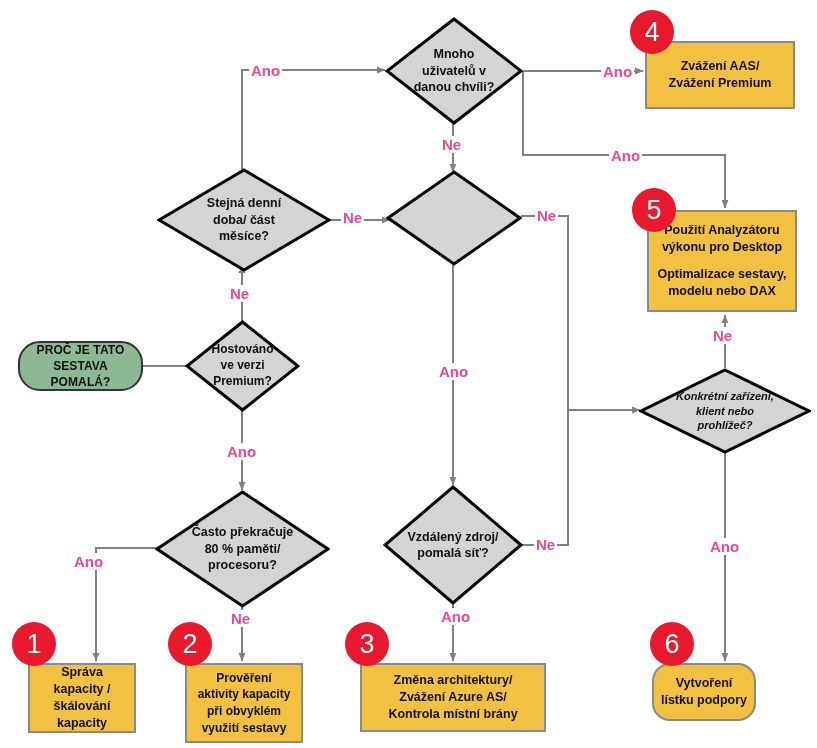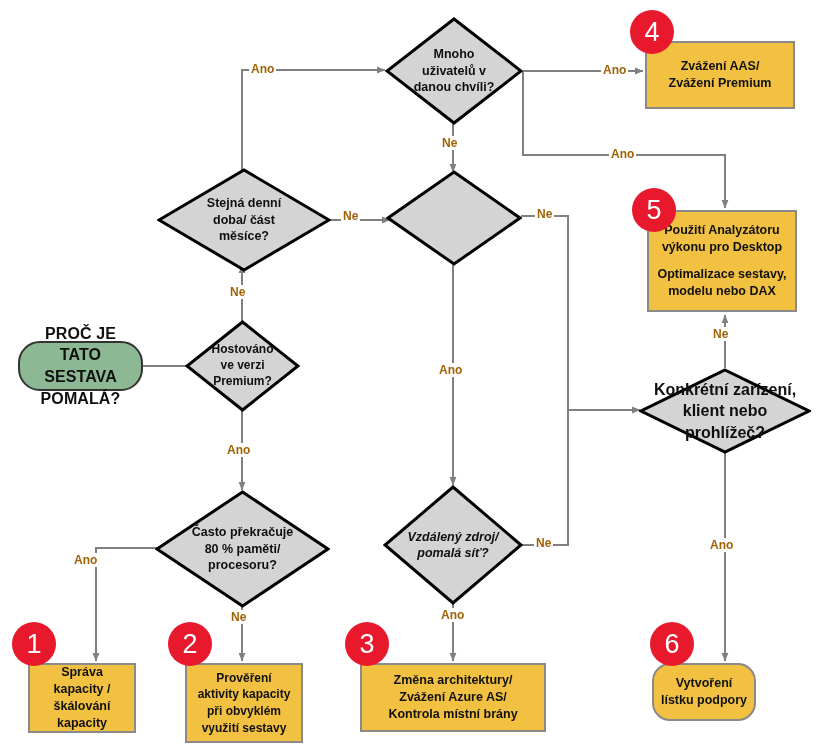--- a/index.html
+++ b/index.html
@@ -13,29 +13,29 @@
   .diamond{}
   .diamond .dshape{position:absolute;left:0;top:0;width:100%;height:100%;}
   .diamond .dlabel{position:relative;z-index:2;font-weight:bold;font-size:12.5px;color:#0f0f0f;line-height:1.32;padding:0 6px;}
 
   
   .action{background:#f2c141;border:2px solid #8a8a8a;z-index:3;}
   .action .alabel{font-weight:bold;font-size:12.5px;color:#111;line-height:1.38;padding:0 6px;text-align:center;}
 
   
   .start{background:#8cb994;border:2px solid #333;border-radius:22px;z-index:3;}
-  .start .slabel{font-weight:bold;font-size:16px;color:#101010;line-height:1.35;padding:0 20px;letter-spacing:.1px;border-radius:10px;}
+  .start .slabel{font-weight:bold;font-size:12px;color:#101010;line-height:1.35;padding:0 4px;letter-spacing:.1px;border-radius:10px;}
 
   
   .badge{position:absolute;border-radius:50%;background:#e8192c;color:#fff;
          display:flex;align-items:center;justify-content:center;
          font-size:27px;font-weight:400;z-index:6;font-family:"Liberation Sans",sans-serif;}
 
   
-  .elabel{position:absolute;font-weight:bold;font-size:12px;color:#a16207;
+  .elabel{position:absolute;font-weight:bold;font-size:15px;color:#ec4899;
           background:#fff;padding:0 2px;z-index:4;white-space:nowrap;}
 </style>
 </head>
 <body>
 
 <div id="canvas">
 
   <svg id="wires" viewBox="0 0 817 748">
     <defs>
       <marker id="arrow" markerWidth="9" markerHeight="9" refX="8" refY="4.0" orient="auto" markerUnits="userSpaceOnUse">
@@ -122,35 +122,35 @@
     <svg class="dshape" viewBox="0 0 175 118" preserveAspectRatio="none">
       <polygon points="87.5,2 173,59 87.5,116 2,59" fill="#d4d4d4" stroke="#000000" stroke-width="3"></polygon>
     </svg>
     <div class="dlabel">
       <div>Často překračuje</div>
       <div>80 % paměti/</div>
       <div>procesoru?</div>
     </div>
   </div>
 
-  <div class="node diamond" style="left:383px;top:485px;width:140px;height:120px;font-style:italic;">
+  <div class="node diamond" style="left:383px;top:485px;width:140px;height:120px;">
     <svg class="dshape" viewBox="0 0 140 120" preserveAspectRatio="none">
       <polygon points="70,2 138,60 70,118 2,60" fill="#d4d4d4" stroke="#000000" stroke-width="3"></polygon>
     </svg>
     <div class="dlabel">
       <div>Vzdálený zdroj/</div>
       <div>pomalá síť?</div>
     </div>
   </div>
 
   <div class="node diamond" style="left:639px;top:368px;width:172px;height:86px;">
     <svg class="dshape" viewBox="0 0 172 86" preserveAspectRatio="none">
       <polygon points="86,2 170,43 86,84 2,43" fill="#d4d4d4" stroke="#000000" stroke-width="3"></polygon>
     </svg>
-    <div class="dlabel" style="font-size:16px;padding:0 2px;">
+    <div class="dlabel" style="font-size:11px;padding:0 2px;font-style:italic;">
       <div>Konkrétní zařízení,</div>
       <div>klient nebo</div>
       <div>prohlížeč?</div>
     </div>
   </div>
 
   <div class="node start" style="left:18px;top:341px;width:125px;height:50px;">
     <div class="slabel">
       <div>PROČ JE TATO</div>
       <div>SESTAVA POMALÁ?</div>

